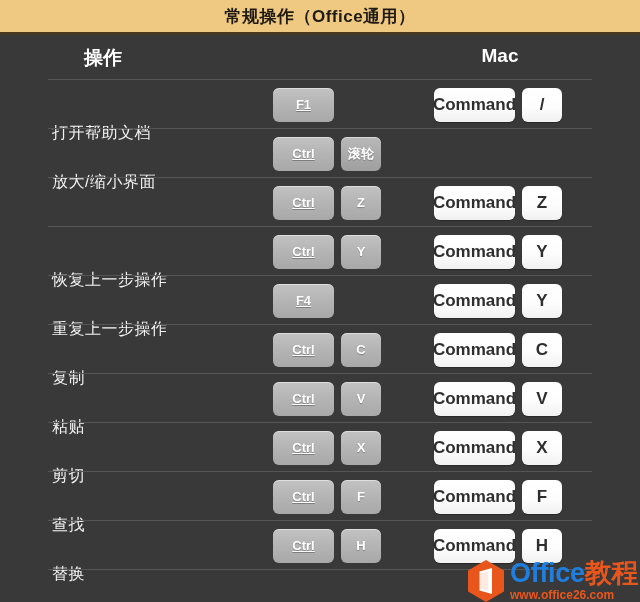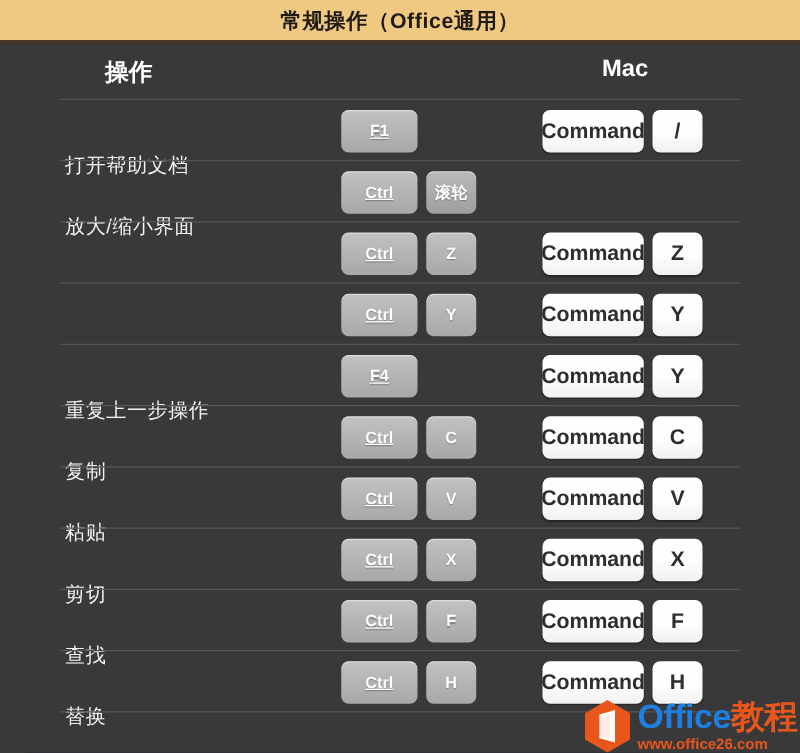--- a/index.html
+++ b/index.html
@@ -212,20 +212,21 @@
         <div class="row">
           <div class="row-inner">
             <div class="key win wide">Ctrl</div>
             <div class="key win small">Z</div>
             <div class="key mac wide">Command</div>
             <div class="key mac small">Z</div>
           </div>
         </div>
         <div class="row">
           <div class="row-inner">
+            <div class="row-label">恢复上一步操作</div>
             <div class="key win wide">Ctrl</div>
             <div class="key win small">Y</div>
             <div class="key mac wide">Command</div>
             <div class="key mac small">Y</div>
           </div>
         </div>
         <div class="row">
           <div class="row-inner">
             <div class="row-label">重复上一步操作</div>
             <div class="key win wide">F4</div>

